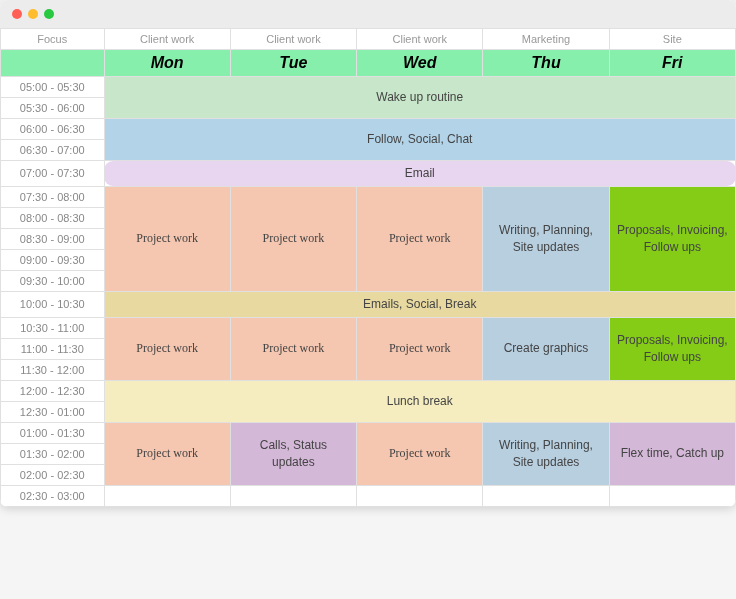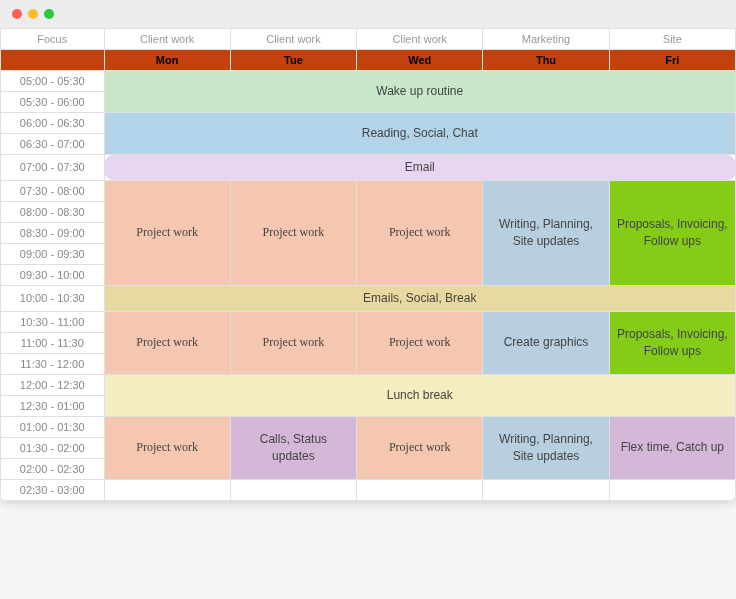--- a/index.html
+++ b/index.html
@@ -49,23 +49,24 @@
     .header-category {
       color: #999;
       font-size: 11px;
       font-weight: 400;
       border-bottom: none;
       padding-bottom: 2px;
       background: white;
     }
     .header-day {
       font-weight: 700;
-      font-size: 11px;
-      background: #c2410c;
+      font-size: 16px;
+      background: #86efac;
       border-top: none;
+      font-style: italic;
     }
 
     
     .green-cell { background: #c8e6c9; }
     .blue-cell { background: #b3d4e8; }
     .purple-cell { background: #e8d5f0; border-radius: 9px; }
     .peach-cell { background: #f5c6b0; font-family: Liberation Serif, serif; }
     .steel-cell { background: #b8cfe0; }
     .yellow-cell { background: #84cc16; }
     .tan-cell { background: #e8d9a0; margin-top: 12px; }
@@ -132,21 +133,21 @@
         </td>
       </tr>
 
       <tr>
         <td class="time-cell">05:30 - 06:00</td>
       </tr>
 
       <tr>
         <td class="time-cell">06:00 - 06:30</td>
         <td class="blue-cell" colspan="5" rowspan="2">
-          <span class="cell-text">Reading, Social, Chat</span>
+          <span class="cell-text">Follow, Social, Chat</span>
         </td>
       </tr>
 
       <tr>
         <td class="time-cell">06:30 - 07:00</td>
       </tr>
 
       <tr>
         <td class="time-cell">07:00 - 07:30</td>
         <td class="purple-cell" colspan="5">

